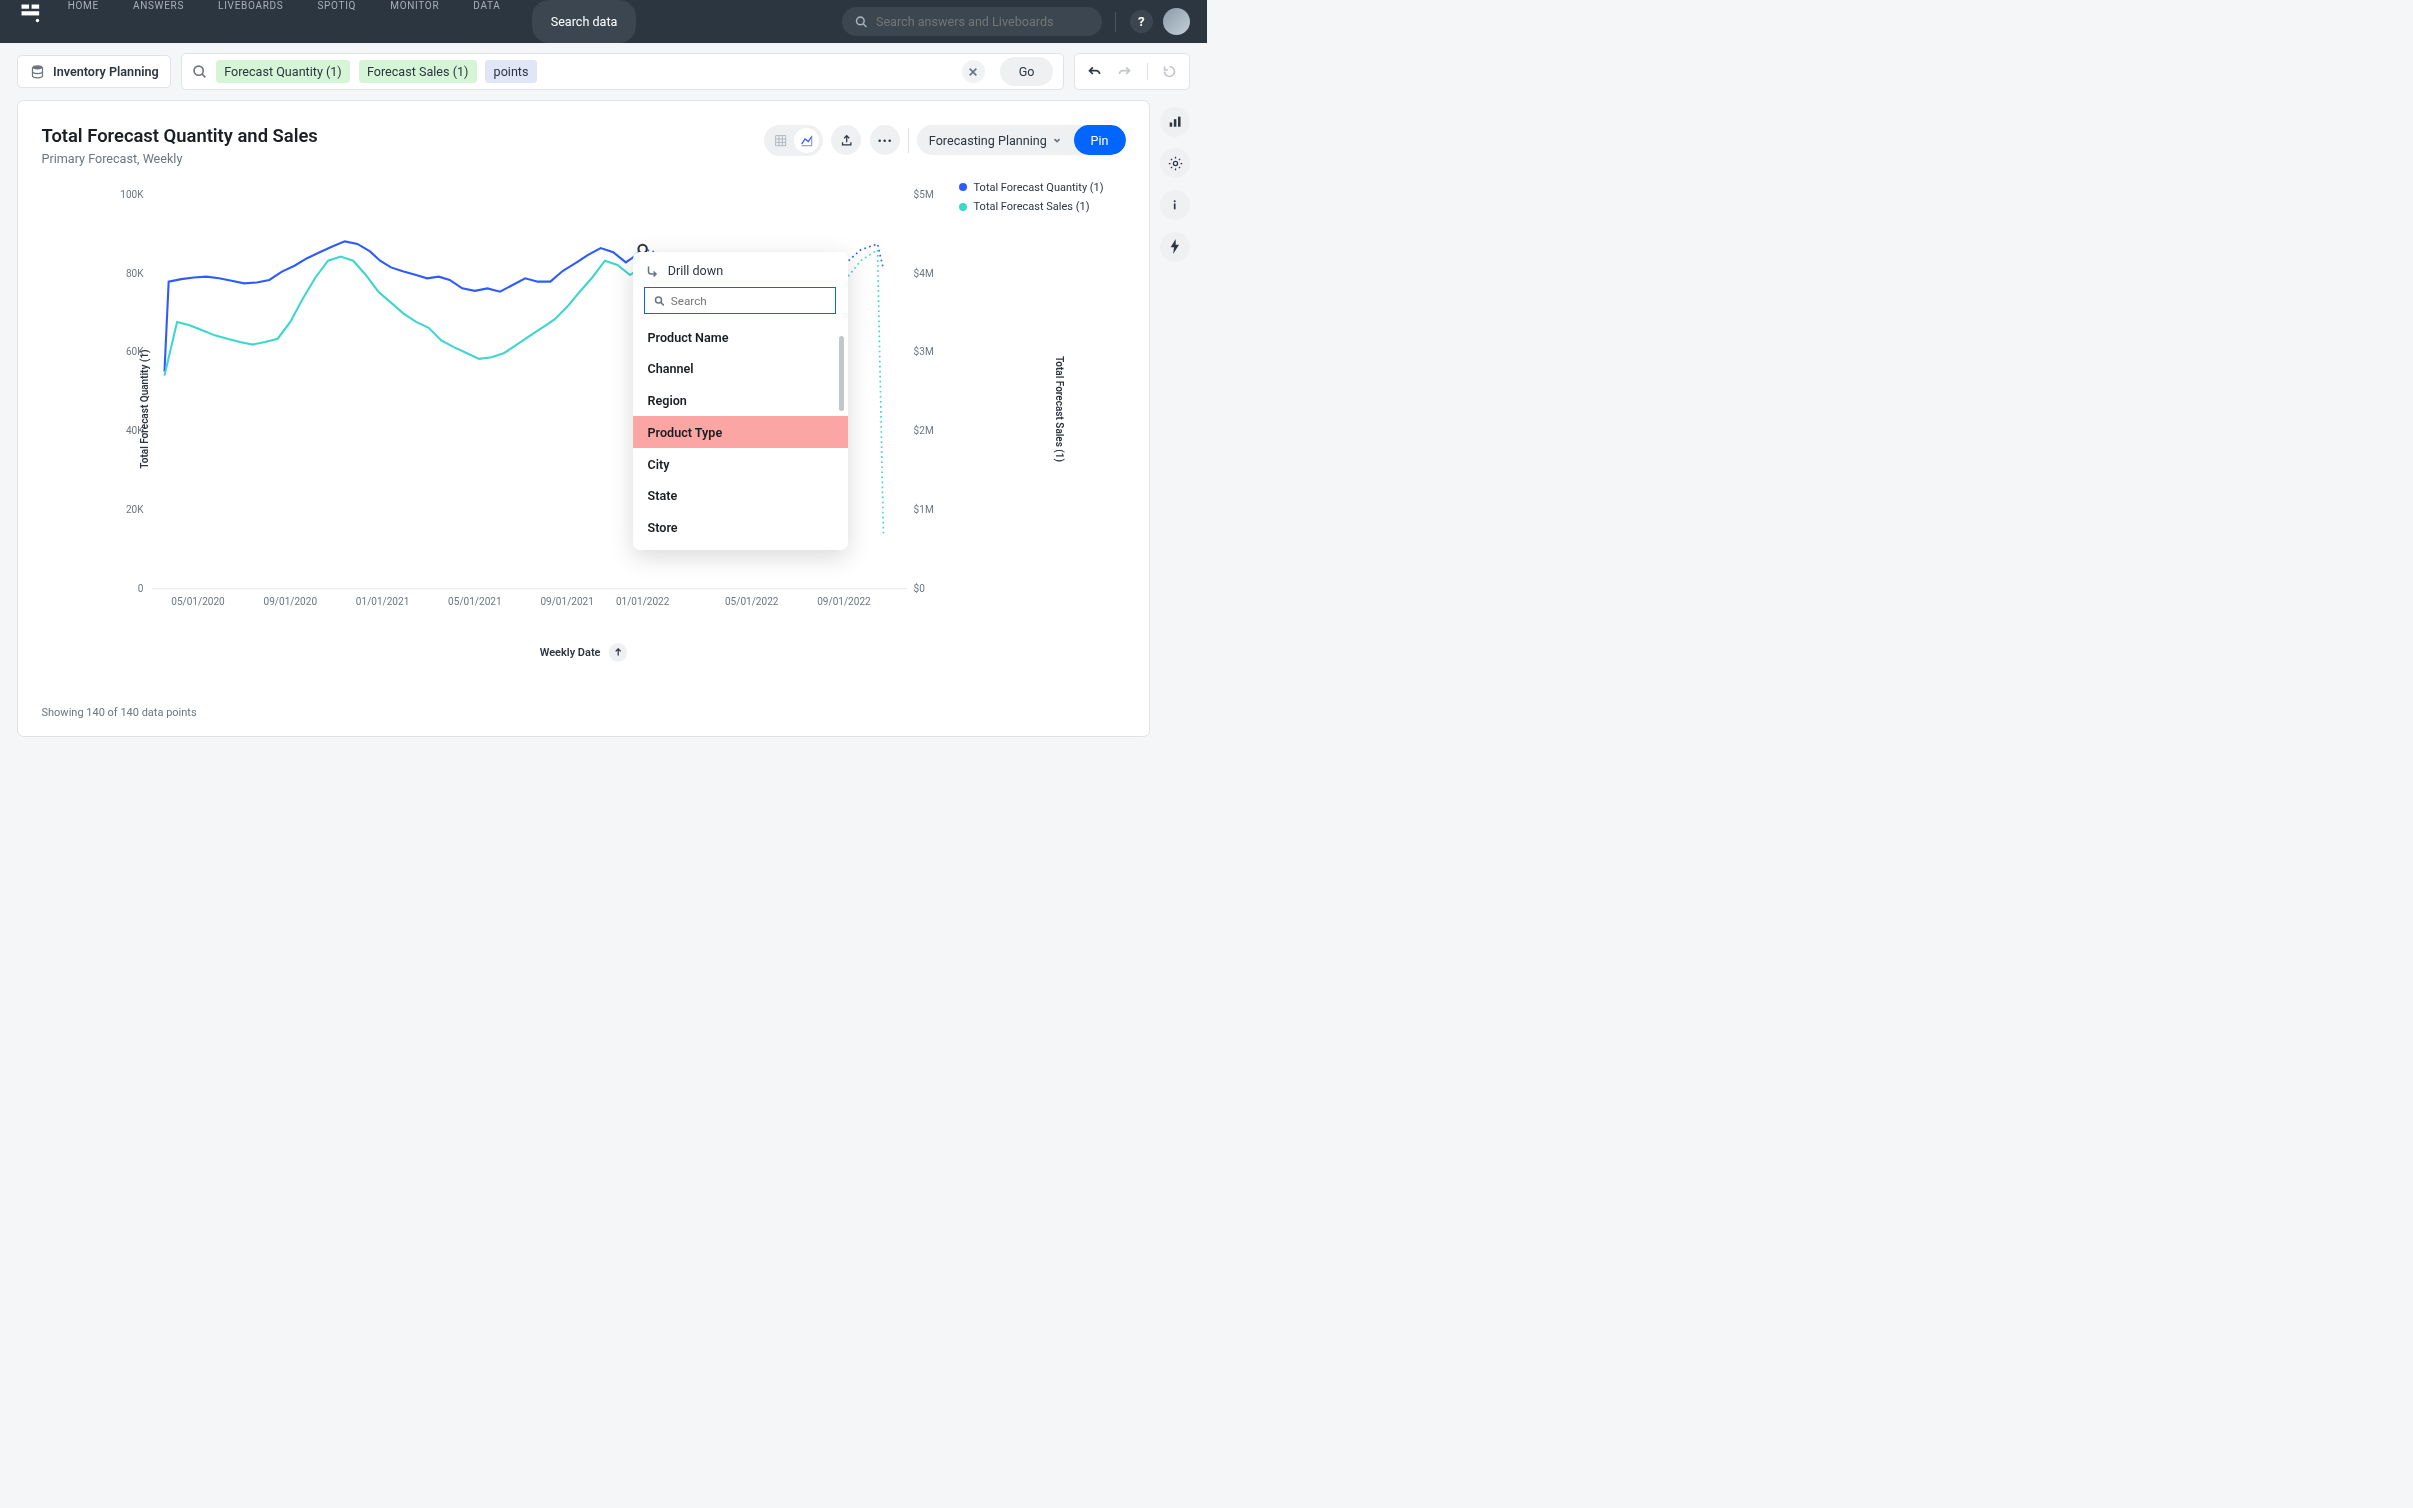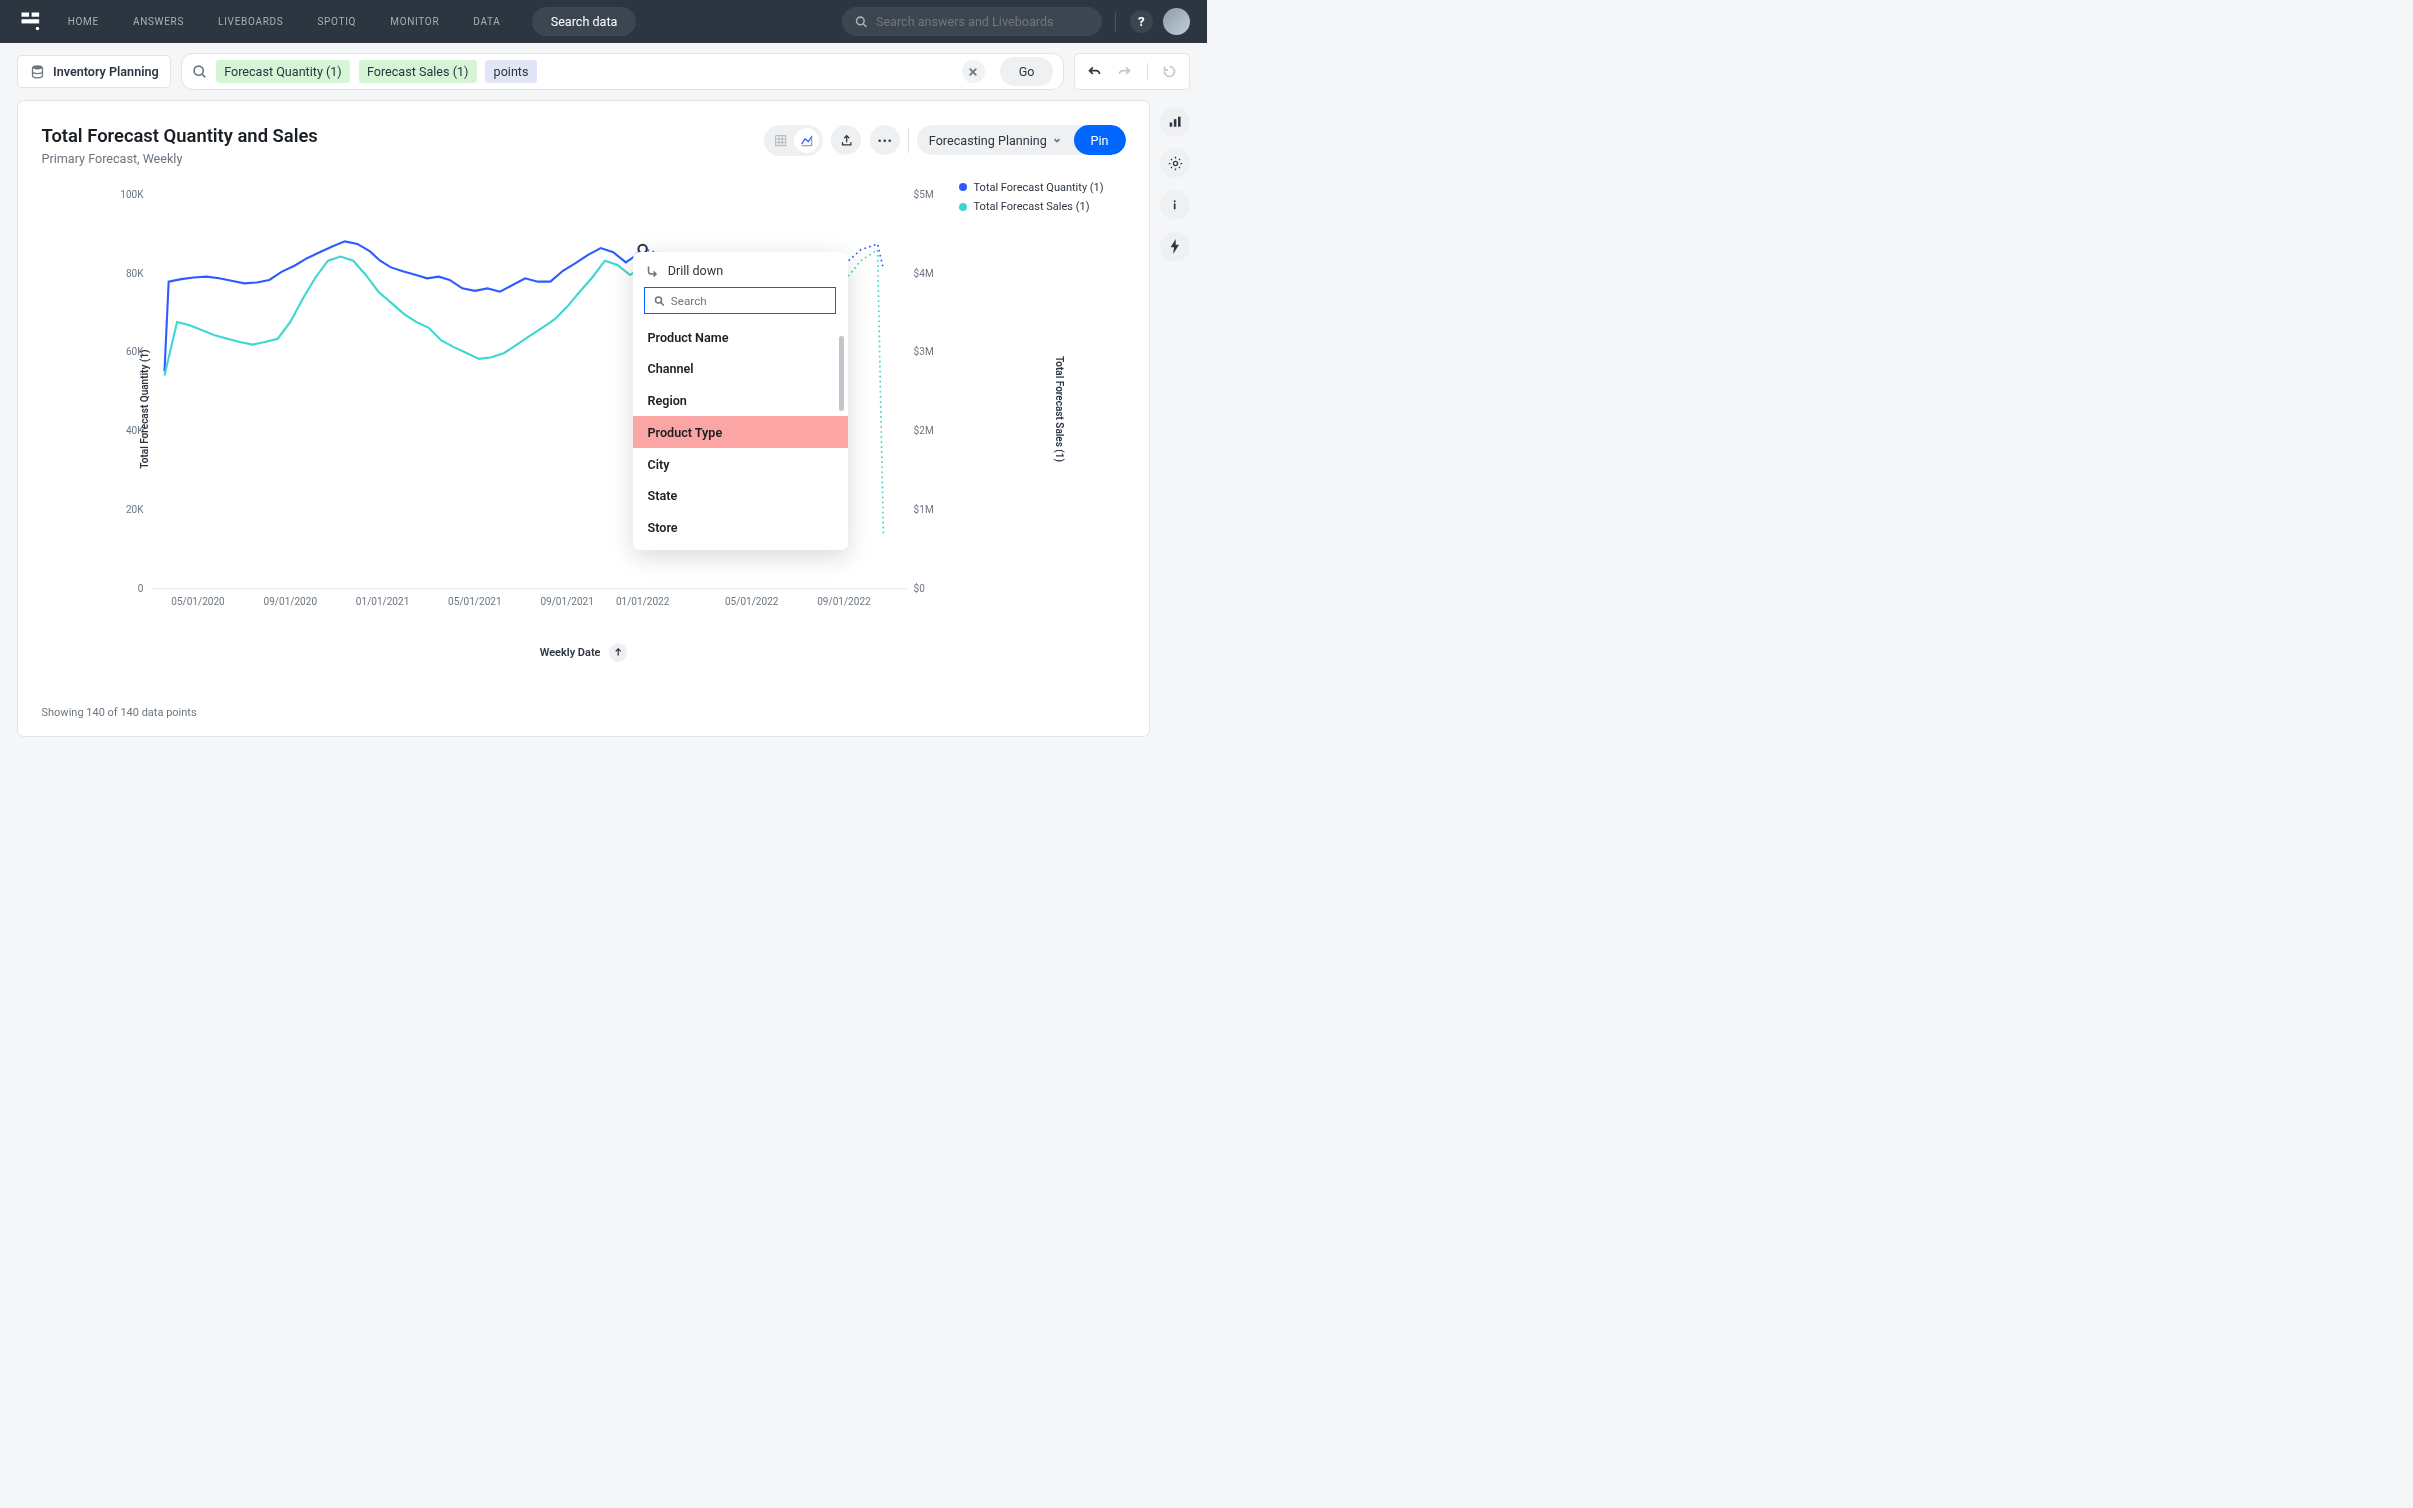--- a/index.html
+++ b/index.html
@@ -1,36 +1,36 @@
 <!DOCTYPE html>
 <html style="font-size:13.4px"><head>
 <meta charset="utf-8">
 <style>
 * { margin: 0; padding: 0; box-sizing: border-box; font-family: -apple-system, BlinkMacSystemFont, 'Segoe UI', Roboto, sans-serif; }
 body { background: #f5f6f7; width: 1207px; height: 754px; overflow: hidden; }
 
 
-.topnav { background: #2c3640; height: 43px; display: flex; align-items: center; padding: 9px 17px; gap: 6.7px; }
+.topnav { background: #2c3640; height: 43px; display: flex; padding: 0 17px; gap: 6.7px; }
 .logo { width: 27px; height: 27px; display: flex; align-items: center; justify-content: center; margin-right: 17px; }
 .nav-items { display: flex; gap: 34px; }
 .nav-item { color: #a8b0b9; font-size: 10px; letter-spacing: 0.7px; cursor: pointer; }
 .search-data-btn { background: #3c4651; color: #fff; border: none; border-radius: 17px; padding: 6.7px 18.4px; font-size: 12.6px; cursor: pointer; margin-left: 25px; }
 .topnav-right { margin-left: auto; display: flex; align-items: center; gap: 10px; }
 .global-search { background: #3c4651; border-radius: 17px; padding: 6.7px 13.4px; display: flex; align-items: center; gap: 8.4px; width: 260px; }
 .global-search input { background: transparent; border: none; color: #a8b0b9; font-size: 12.6px; outline: none; width: 100%; }
 .help-btn { width: 23.5px; height: 23.5px; border-radius: 50%; background: #3c4651; color: #fff; display: flex; align-items: center; justify-content: center; font-size: 13.4px; font-weight: bold; cursor: pointer; }
 .avatar { width: 27px; height: 27px; border-radius: 50%; background: linear-gradient(135deg, #8a9ba8, #c4d0d9); cursor: pointer; }
 .divider-v { width: 0.8px; height: 20px; background: #4a5560; margin: 0 3.4px; }
 
 
 .secbar { display: flex; align-items: center; padding: 10px 17px 10px 17px; gap: 10px; height: 57px; }
 .datasource-pill { background: #fff; border: 0.8px solid #e0e3e6; border-radius: 5px; padding: 8.4px 11.7px; display: flex; align-items: center; gap: 8.4px; cursor: pointer; }
 .datasource-pill .db-icon { color: #6b7680; }
 .datasource-pill span { font-weight: 600; color: #2c3640; font-size: 12.6px; }
-.search-bar { flex: 1; background: #fff; border: 0.8px solid #e0e3e6; border-radius: 12px; padding: 6.7px 10px; display: flex; align-items: center; gap: 8.4px; height: 37px; }
+.search-bar { flex: 1; background: #fff; border: 0.8px solid #e0e3e6; border-radius: 5px; padding: 6.7px 10px; display: flex; align-items: center; gap: 8.4px; height: 37px; }
 .search-bar .search-icon-sm { color: #6b7680; }
 .token { padding: 4.2px 8.4px; border-radius: 3.4px; font-size: 12.6px; }
 .token.measure { background: #d6f5d6; color: #2c3640; }
 .token.attr { background: #e0e6f5; color: #2c3640; }
 .clear-btn { width: 23.5px; height: 23.5px; border-radius: 50%; background: #f0f2f4; display: flex; align-items: center; justify-content: center; cursor: pointer; margin-left: auto; color: #6b7680; }
 .go-btn { background: #eef0f2; border: none; border-radius: 17px; padding: 6.7px 18.4px; font-size: 12.6px; color: #2c3640; cursor: pointer; margin-left: 6.7px; }
 .undo-redo { background: #fff; border: 0.8px solid #e0e3e6; border-radius: 5px; padding: 8.4px 11.7px; display: flex; align-items: center; gap: 15px; height: 37px; }
 .undo-redo svg { cursor: pointer; color: #2c3640; }
 .undo-redo .disabled { color: #c0c6cc; }
 

